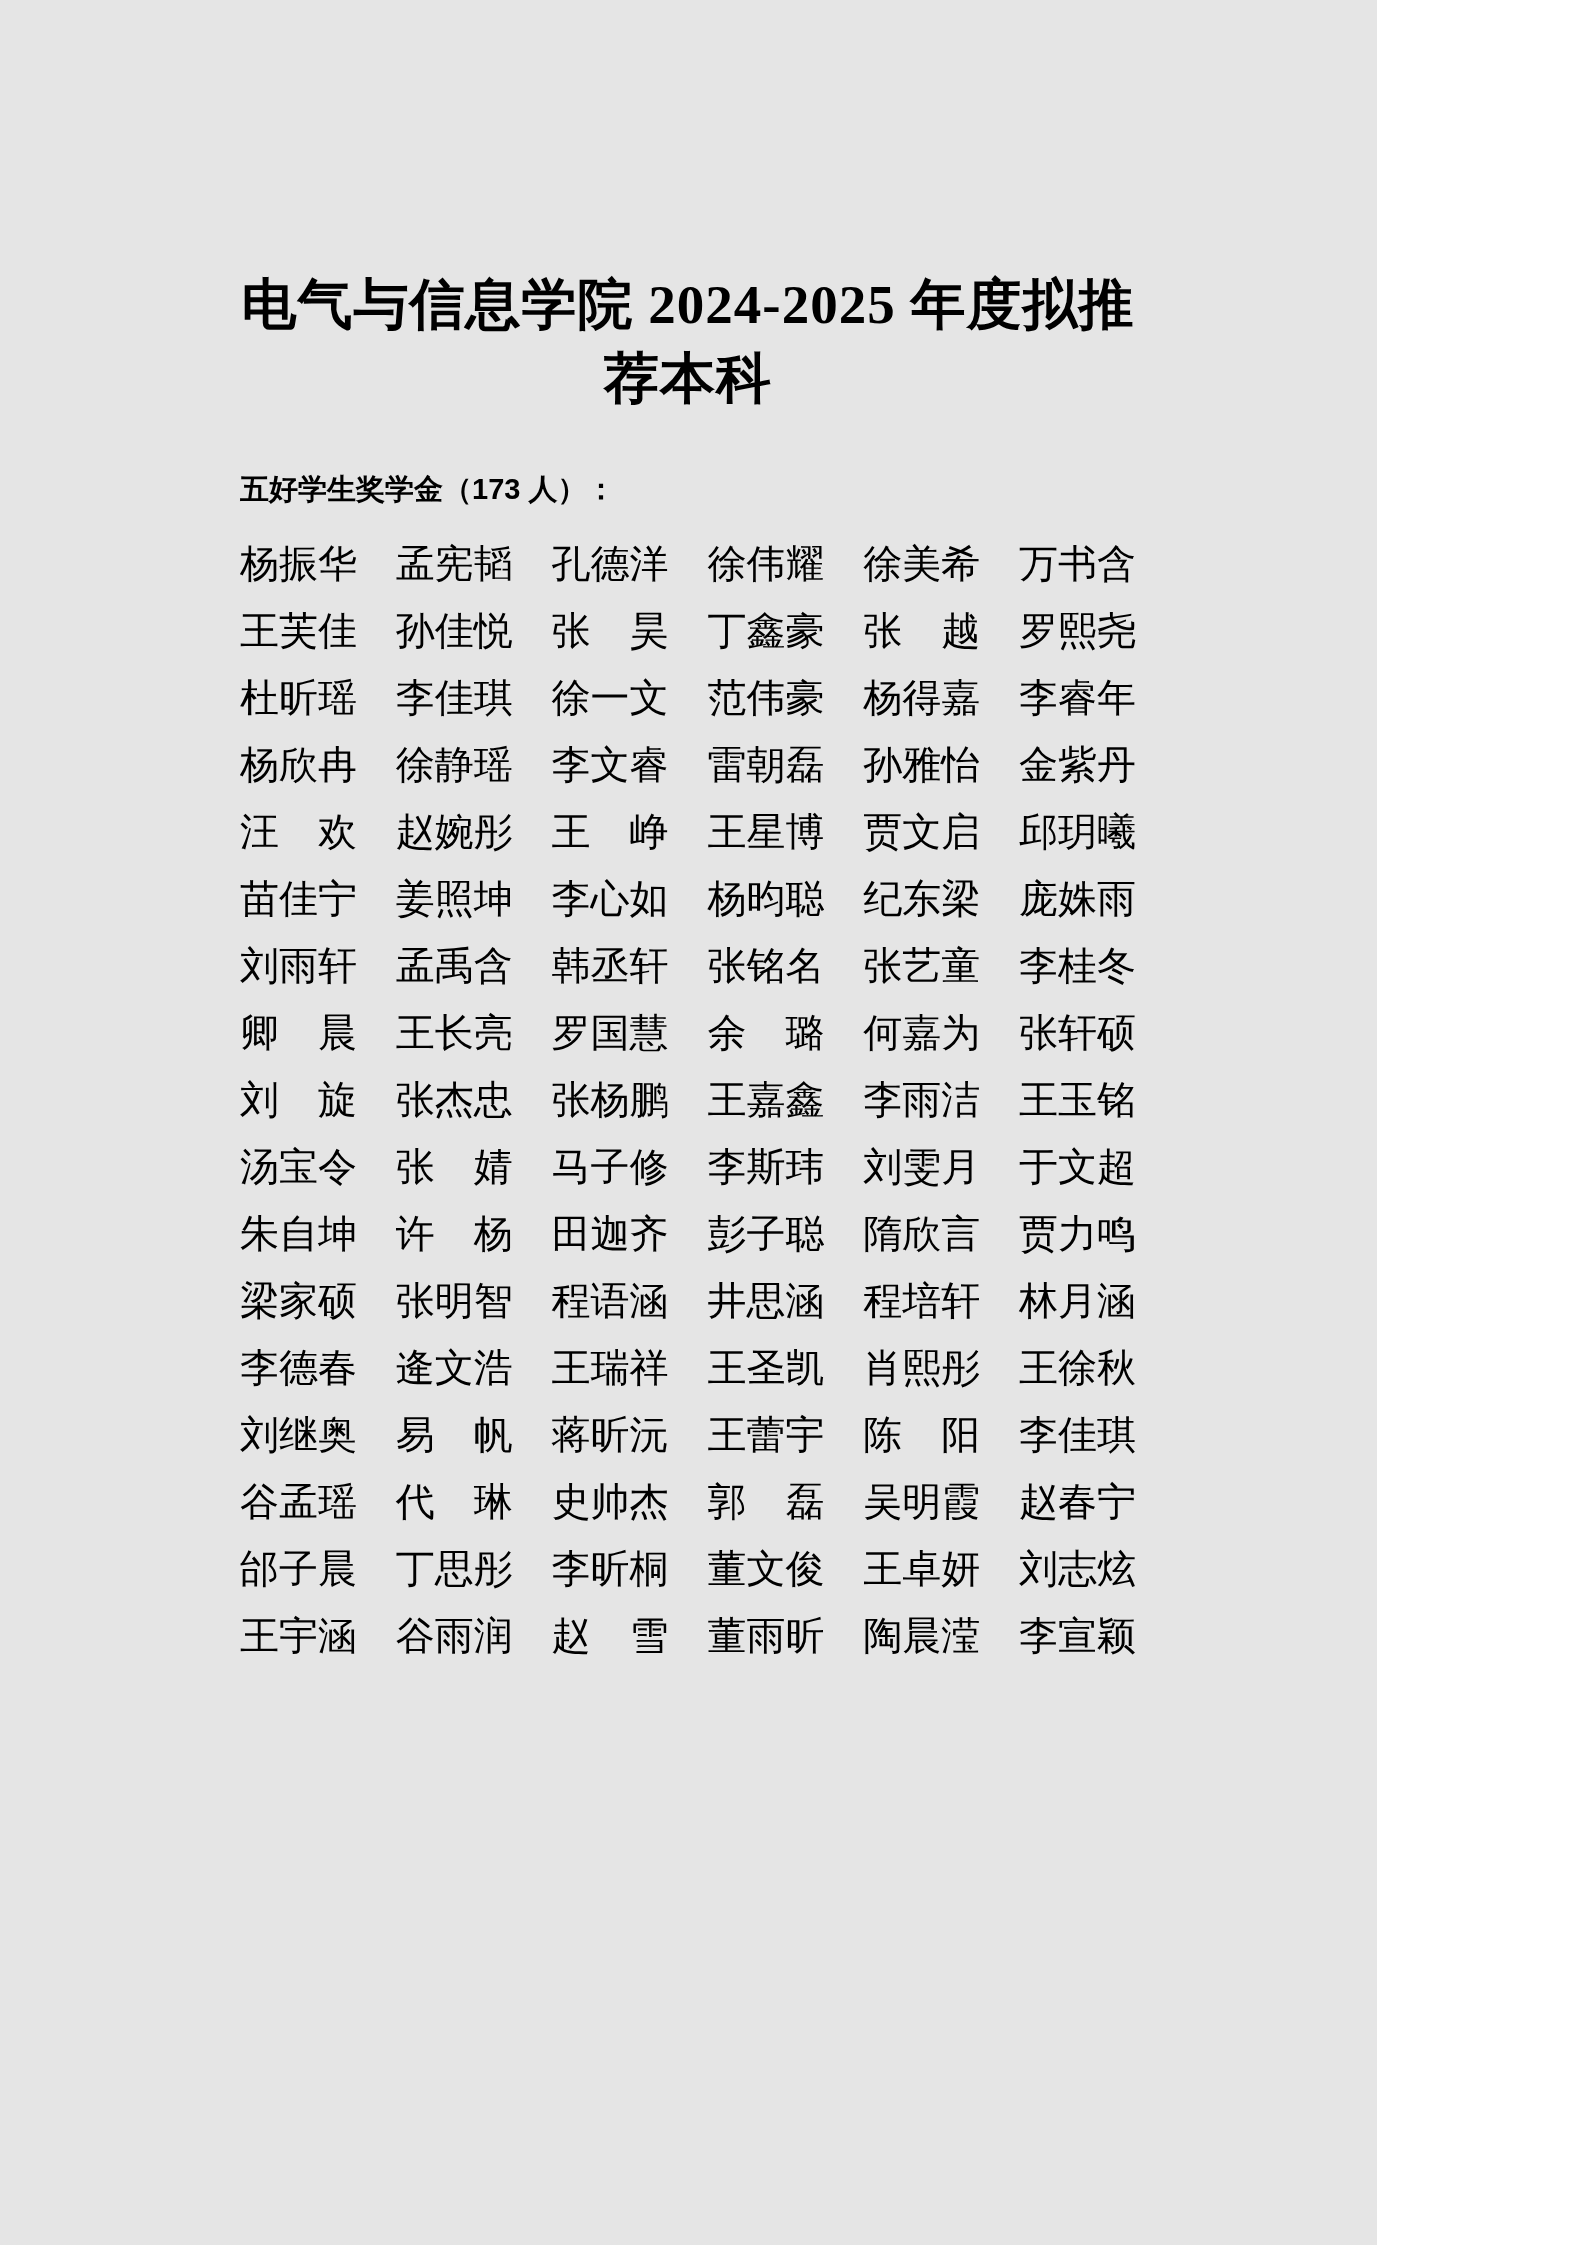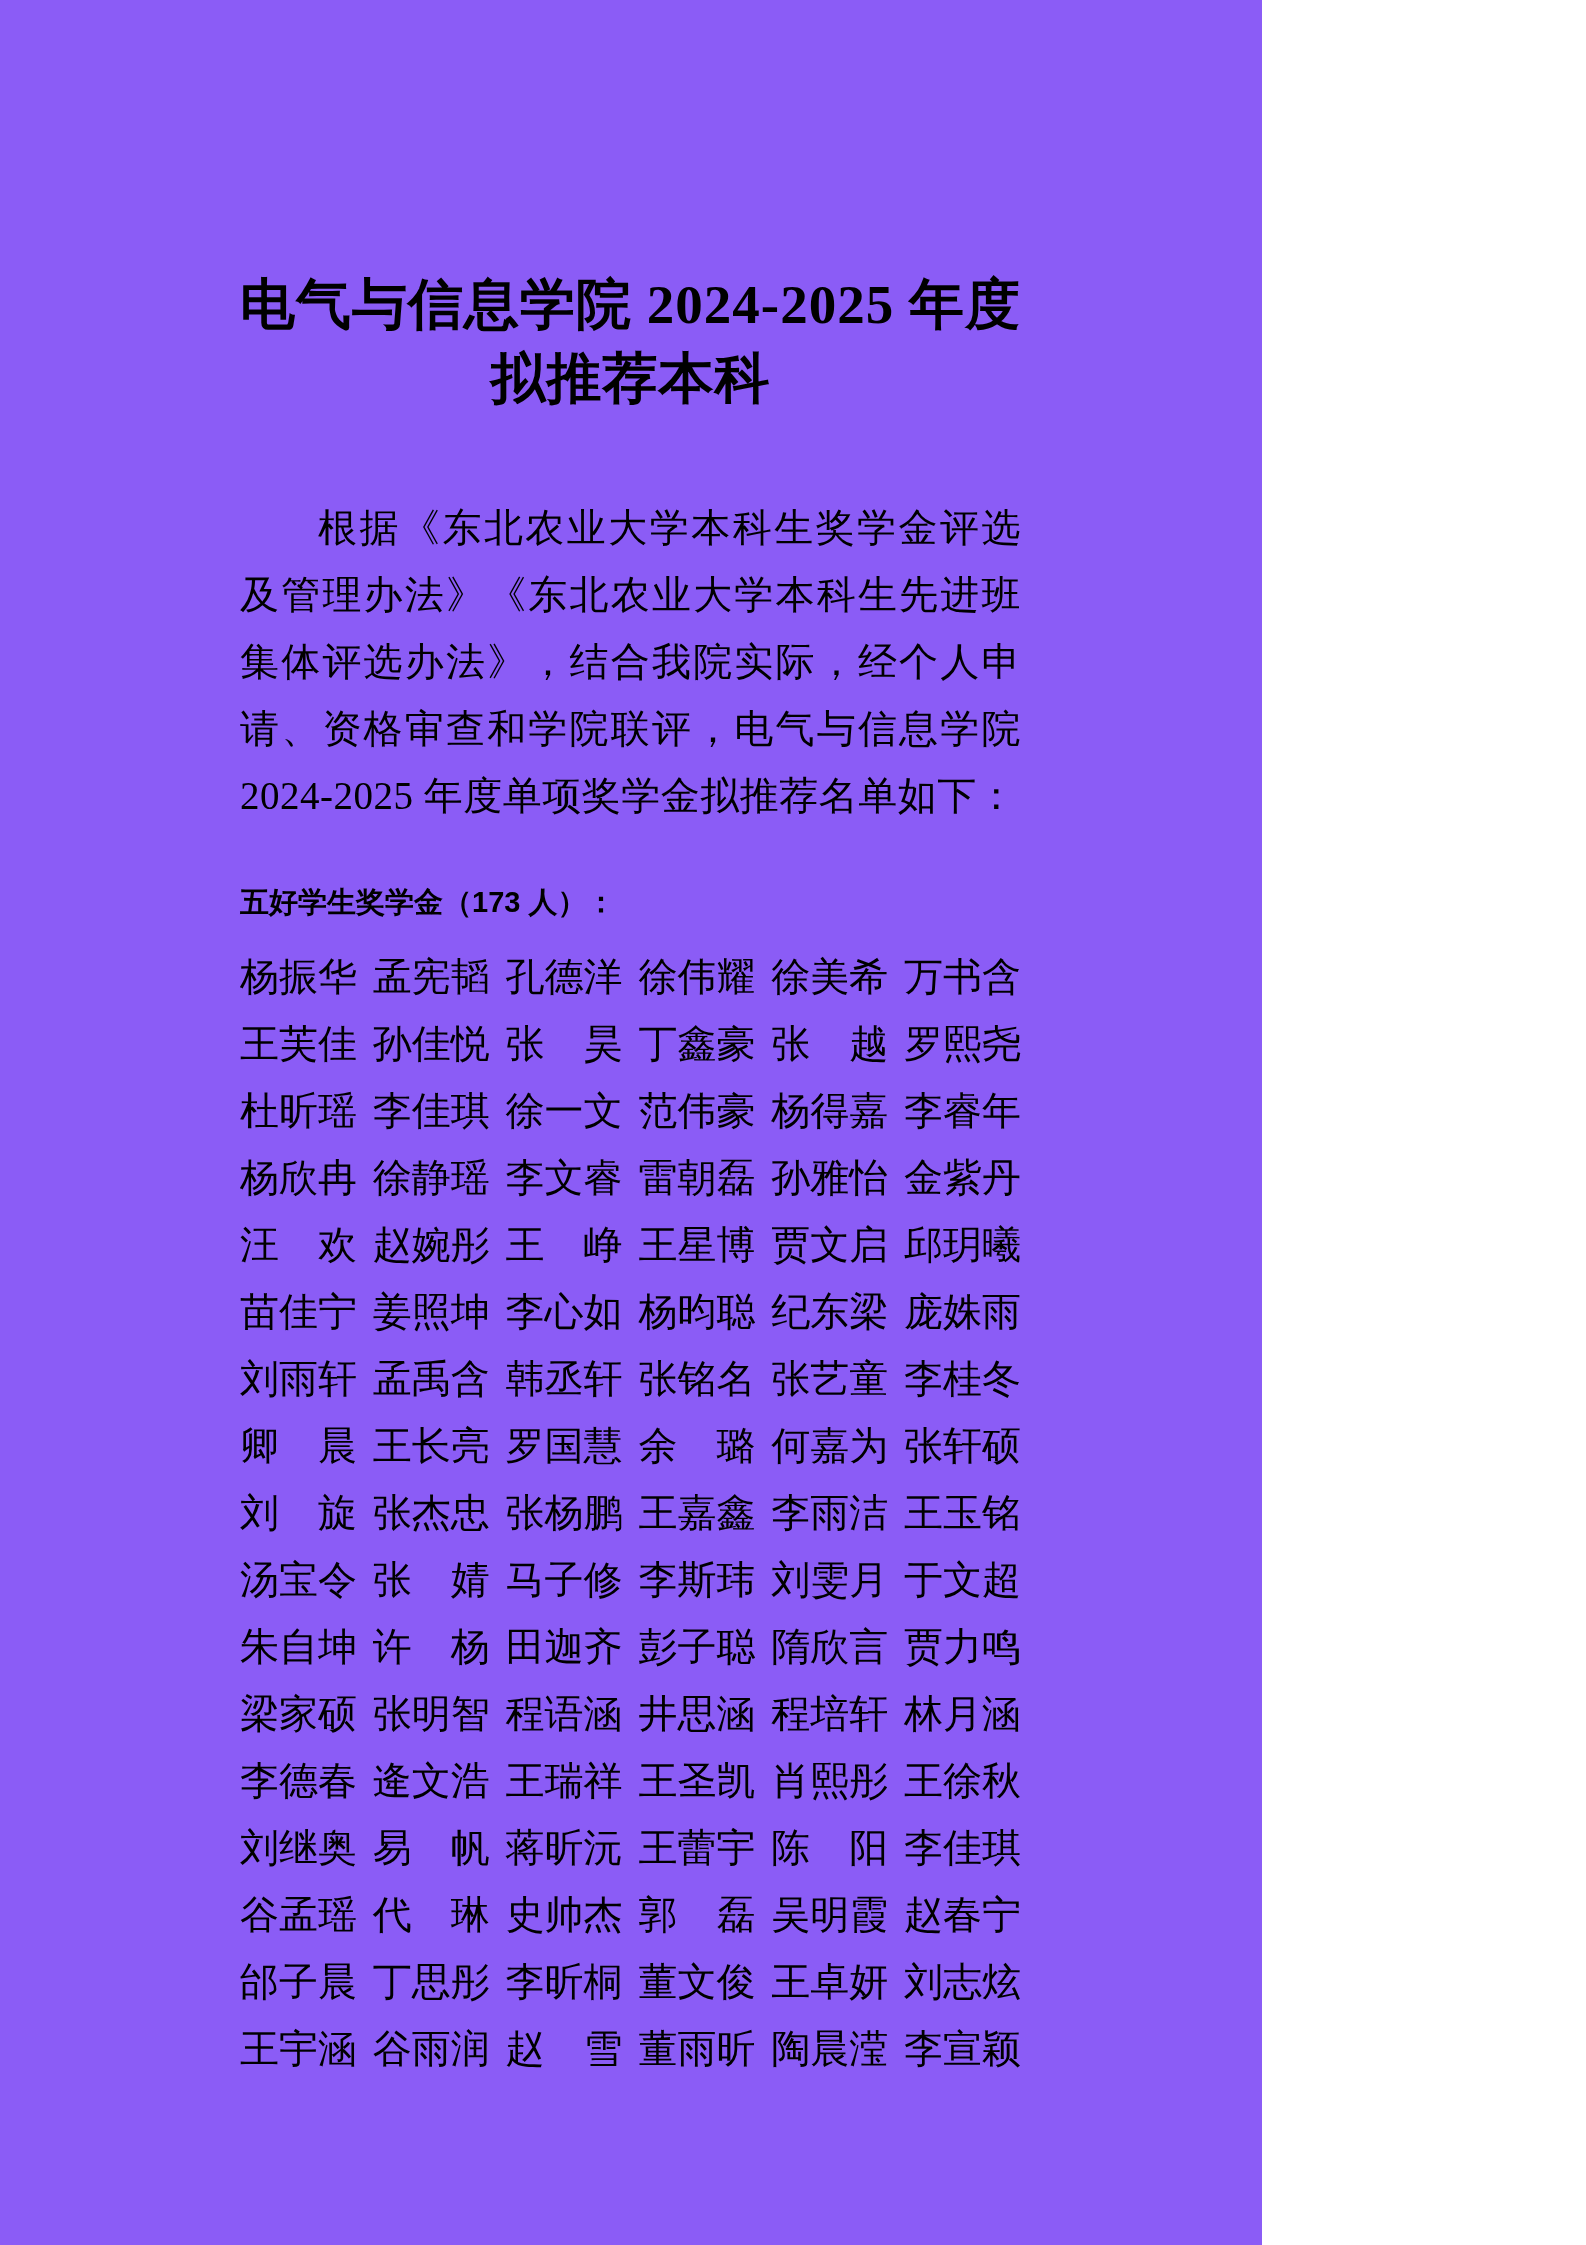--- a/index.html
+++ b/index.html
@@ -2,23 +2,23 @@
 <html><head>
 <meta charset="utf-8">
 <style>
   html, body {
     margin: 0;
     padding: 0;
     background: #ffffff;
   }
   .page {
     position: relative;
-    width: 1262px;
+    width: 1377px;
     height: 2245px;
-    background: #8b5cf6;
+    background: #e5e5e5;
     color: #000000;
     box-sizing: border-box;
     padding: 268px 241px 0 240px;
     font-family: "Liberation Serif", "DejaVu Serif", serif;
     overflow: hidden;
   }
   .doc-title {
     margin: 0;
     font-size: 55px;
     line-height: 74px;
@@ -59,21 +59,20 @@
 </style>
 </head>
 <body>
 
 <div class="page">
 
   <h1 class="doc-title">
     <span class="title-line">电气与信息学院 2024-2025 年度拟推荐本科</span>
   </h1>
 
-  <p class="intro">根据《东北农业大学本科生奖学金评选及管理办法》《东北农业大学本科生先进班集体评选办法》，结合我院实际，经个人申请、资格审查和学院联评，电气与信息学院 2024-2025 年度单项奖学金拟推荐名单如下：</p>
 
   <h2 class="section-heading">五好学生奖学金（173 人）：</h2>
 
   <div class="names-grid">
       <span class="name-cell">杨振华</span>
       <span class="name-cell">孟宪韬</span>
       <span class="name-cell">孔德洋</span>
       <span class="name-cell">徐伟耀</span>
       <span class="name-cell">徐美希</span>
       <span class="name-cell">万书含</span>

